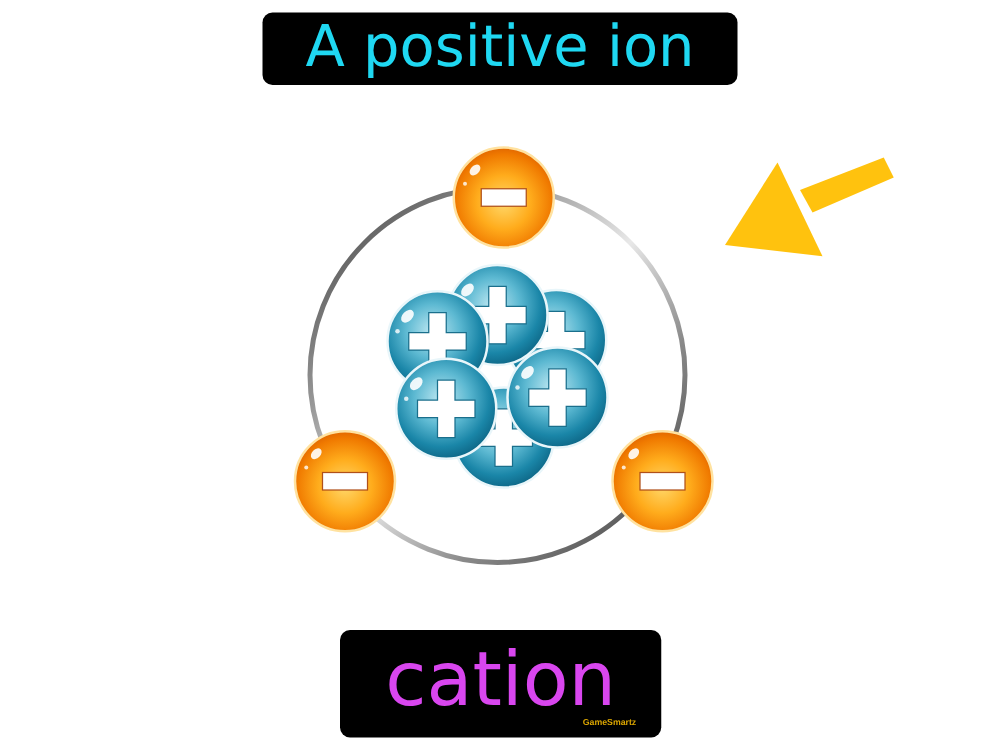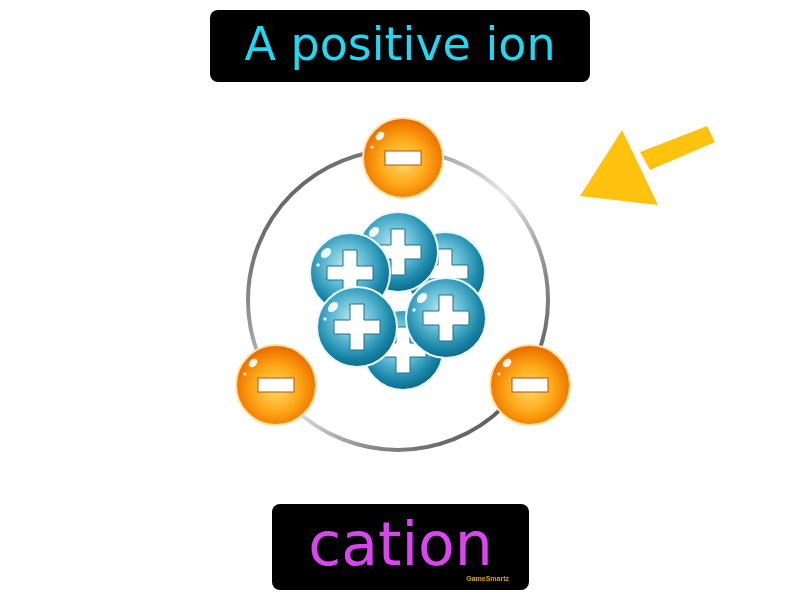--- a/index.html
+++ b/index.html
@@ -1,18 +1,18 @@
 <!DOCTYPE html>
 <html><head>
 <meta charset="utf-8">
 <style>
   html, body { margin:0; padding:0; background:#ffffff; }
   body { width:800px; height:600px; position:relative; overflow:hidden; font-family:"DejaVu Sans", sans-serif; }
   .label-box { position:absolute; background:#000000; border-radius:8px; display:flex; align-items:center; justify-content:center; }
-  #top-label { left:210px; top:10px; width:380px; height:72px; }
+  #top-label { left:210px; top:10px; width:380px; height:58px; }
   #top-label span { color:#1fd8f2; font-size:46px; letter-spacing:0px; line-height:1; margin-top:-4px; }
   #bottom-label { left:272px; top:504px; width:257px; height:86px; }
   #bottom-label .word { color:#d946ef; font-size:60px; line-height:1; margin-top:-6px; }
   #bottom-label .brand { position:absolute; right:20px; bottom:8px; color:#d9a400; font-size:7px; font-weight:bold; font-family:"Liberation Sans", sans-serif; }
   svg#diagram { position:absolute; left:0; top:0; }
 </style>
 </head>
 <body>
 
 <div class="label-box" id="top-label">

